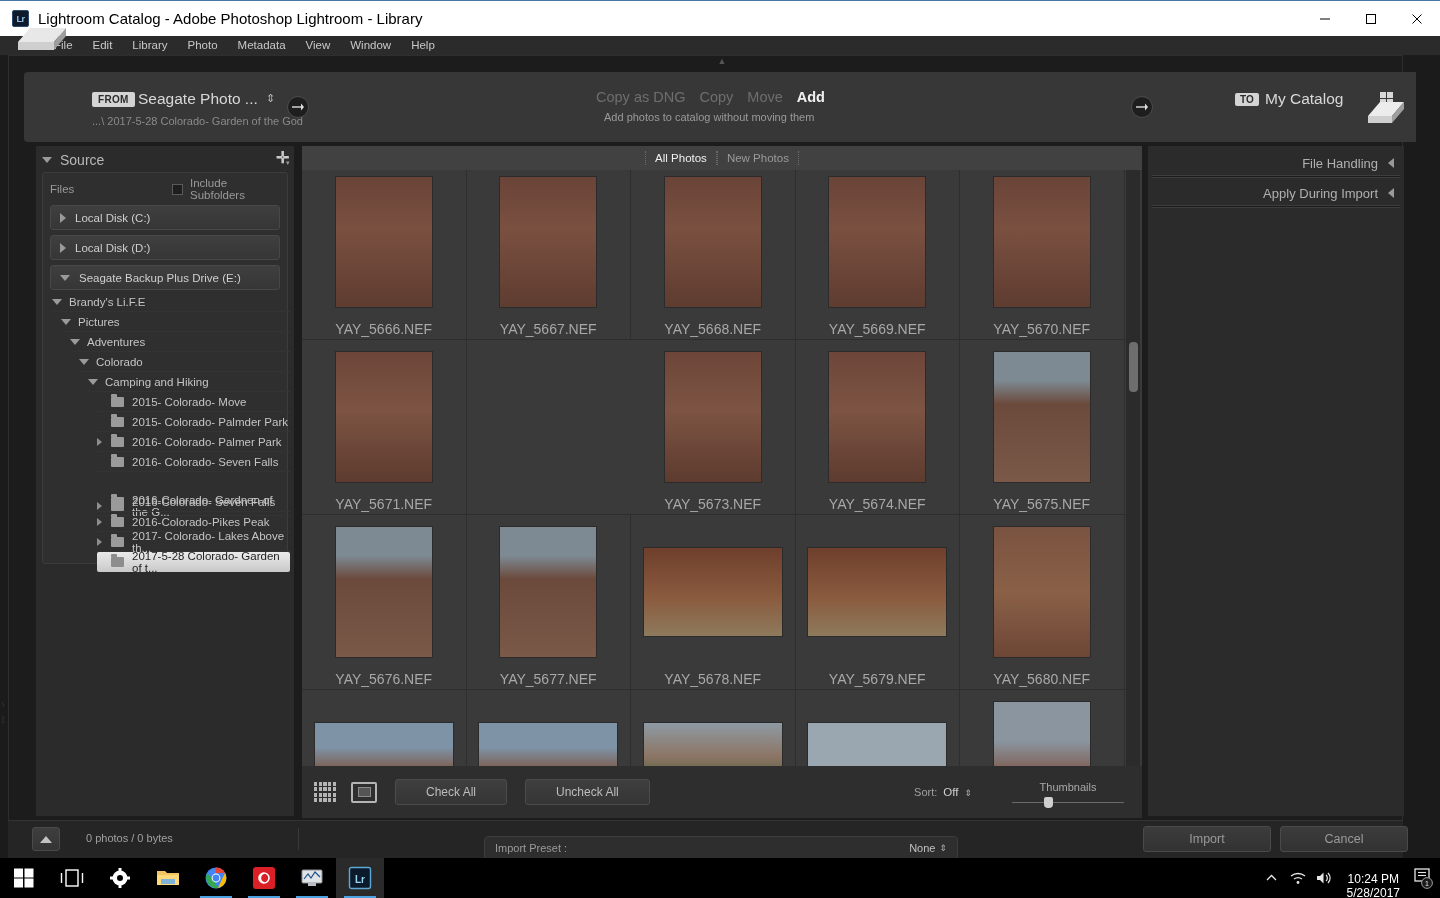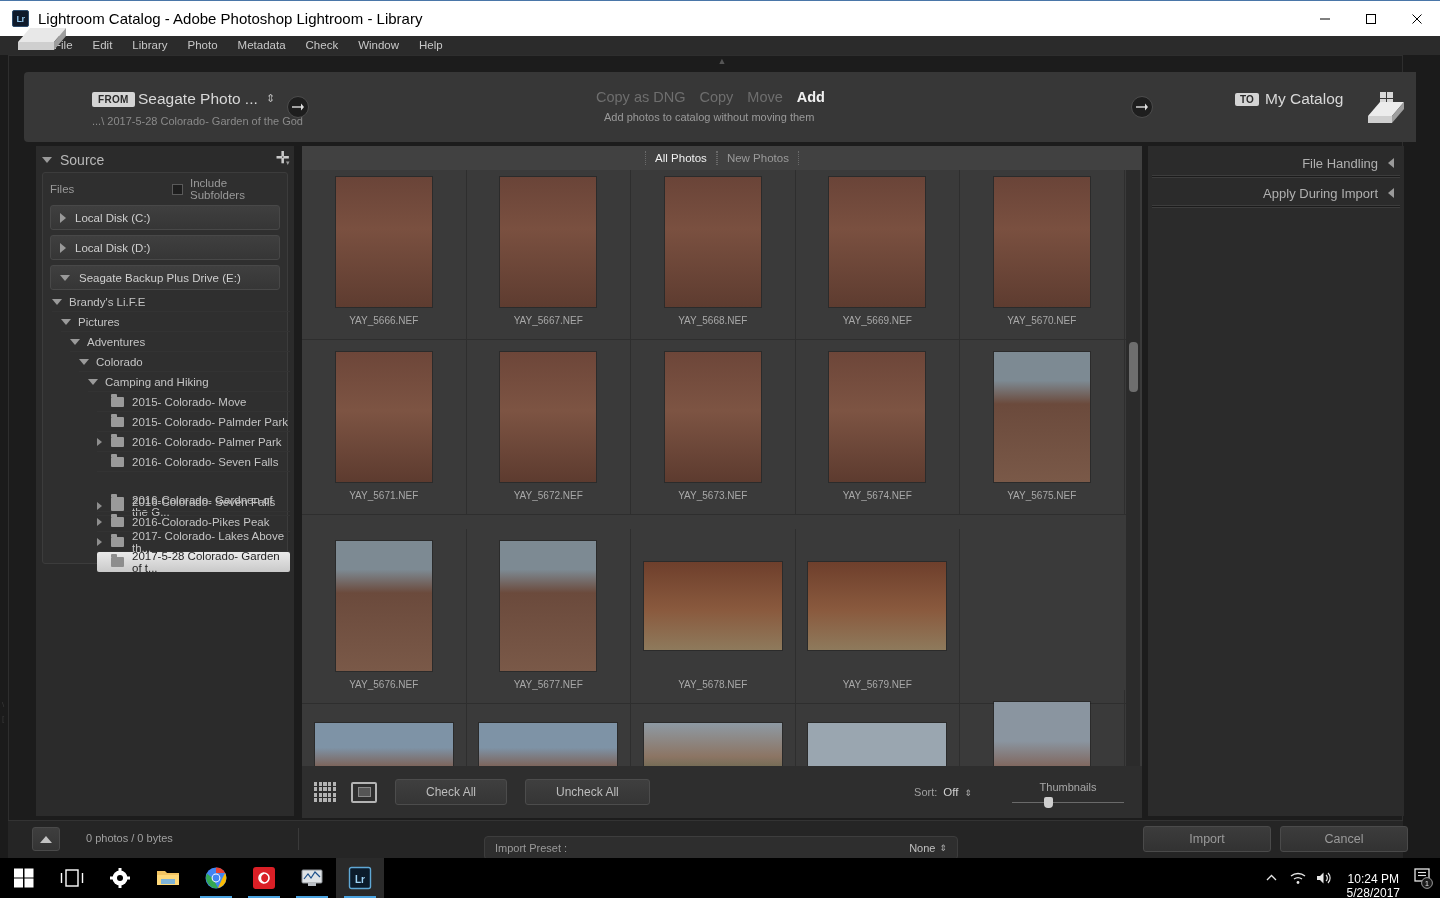--- a/index.html
+++ b/index.html
@@ -202,21 +202,21 @@
     border-right: 1px solid #2e2e2e;
     display: flex; flex-direction: column; align-items: center; justify-content: flex-start;
   }
   .thumb-wrap {
     margin-top: 12px; display: flex; align-items: center; justify-content: center;
     height: 130px;
   }
   .thumb { box-shadow: 0 0 0 1px rgba(0,0,0,.25); }
   .thumb.portrait { width: 96px; height: 130px; }
   .thumb.landscape { width: 138px; height: 88px; }
-  .cap { font-size: 10px; color: #a8a8a8; margin-top: 8px; }
+  .cap { font-size: 14px; color: #a8a8a8; margin-top: 14px; }
 
   .scroll-track {
     position: absolute; left: 1126px; top: 170px; width: 14px; height: 596px;
     background: #2b2b2b;
   }
   .scroll-thumb {
     position: absolute; left: 1129px; top: 342px; width: 9px; height: 50px;
     background: #6e6e6e; border-radius: 4px;
   }
 
@@ -351,21 +351,21 @@
     </div>
   </div>
 </div>
 
 <div class="menubar">
   <div class="mi">File</div>
   <div class="mi">Edit</div>
   <div class="mi">Library</div>
   <div class="mi">Photo</div>
   <div class="mi">Metadata</div>
-  <div class="mi">Check</div>
+  <div class="mi">View</div>
   <div class="mi">Window</div>
   <div class="mi">Help</div>
 </div>
 
 <div class="page-bg"></div>
 <div class="outer-frame"></div>
 <div class="top-nub">▲</div>
 
 <div class="stray" style="top:700px">\</div>
 <div class="stray" style="top:714px">[</div>
@@ -561,69 +561,69 @@
           <div class="cap">YAY_5670.NEF</div>
         </div>
       </div>
       <div class="grid-row" style="top: 170px;">
         <div class="cell" style="left: 0px;">
           <div class="thumb-wrap">
             <div class="thumb portrait" style="background: linear-gradient(rgb(109, 70, 57) 0%, rgb(125, 84, 67) 45%, rgb(93, 59, 47) 100%);"></div>
           </div>
           <div class="cap">YAY_5671.NEF</div>
         </div>
+        <div class="cell" style="left: 329px;">
+          <div class="thumb-wrap">
+            <div class="thumb portrait" style="background: linear-gradient(rgb(109, 70, 57) 0%, rgb(125, 84, 67) 45%, rgb(93, 59, 47) 100%);"></div>
+          </div>
+          <div class="cap">YAY_5673.NEF</div>
+        </div>
+        <div class="cell" style="left: 493.5px;">
+          <div class="thumb-wrap">
+            <div class="thumb portrait" style="background: linear-gradient(rgb(109, 70, 57) 0%, rgb(125, 84, 67) 45%, rgb(93, 59, 47) 100%);"></div>
+          </div>
+          <div class="cap">YAY_5674.NEF</div>
+        </div>
+        <div class="cell" style="left: 658px;">
+          <div class="thumb-wrap">
+            <div class="thumb portrait" style="background: linear-gradient(rgb(125, 138, 147) 0%, rgb(125, 138, 147) 22%, rgb(107, 74, 60) 40%, rgb(122, 89, 72) 100%);"></div>
+          </div>
+          <div class="cap">YAY_5675.NEF</div>
+        </div>
+      </div>
+      <div class="grid-row" style="top: 345px;">
+        <div class="cell" style="left: 0px;">
+          <div class="thumb-wrap">
+            <div class="thumb portrait" style="background: linear-gradient(rgb(125, 138, 147) 0%, rgb(125, 138, 147) 22%, rgb(107, 74, 60) 40%, rgb(122, 89, 72) 100%);"></div>
+          </div>
+          <div class="cap">YAY_5676.NEF</div>
+        </div>
         <div class="cell" style="left: 164.5px;">
           <div class="thumb-wrap">
-            <div class="thumb portrait" style="background: linear-gradient(rgb(109, 70, 57) 0%, rgb(125, 84, 67) 45%, rgb(93, 59, 47) 100%);"></div>
-          </div>
-          <div class="cap">YAY_5672.NEF</div>
+            <div class="thumb portrait" style="background: linear-gradient(rgb(125, 138, 147) 0%, rgb(125, 138, 147) 22%, rgb(107, 74, 60) 40%, rgb(122, 89, 72) 100%);"></div>
+          </div>
+          <div class="cap">YAY_5677.NEF</div>
         </div>
         <div class="cell" style="left: 329px;">
           <div class="thumb-wrap">
-            <div class="thumb portrait" style="background: linear-gradient(rgb(109, 70, 57) 0%, rgb(125, 84, 67) 45%, rgb(93, 59, 47) 100%);"></div>
-          </div>
-          <div class="cap">YAY_5673.NEF</div>
+            <div class="thumb landscape" style="background: linear-gradient(rgb(110, 63, 44) 0%, rgb(138, 90, 62) 55%, rgb(142, 122, 92) 100%);"></div>
+          </div>
+          <div class="cap">YAY_5678.NEF</div>
         </div>
         <div class="cell" style="left: 493.5px;">
           <div class="thumb-wrap">
-            <div class="thumb portrait" style="background: linear-gradient(rgb(109, 70, 57) 0%, rgb(125, 84, 67) 45%, rgb(93, 59, 47) 100%);"></div>
-          </div>
-          <div class="cap">YAY_5674.NEF</div>
+            <div class="thumb landscape" style="background: linear-gradient(rgb(110, 63, 44) 0%, rgb(138, 90, 62) 55%, rgb(142, 122, 92) 100%);"></div>
+          </div>
+          <div class="cap">YAY_5679.NEF</div>
         </div>
         <div class="cell" style="left: 658px;">
           <div class="thumb-wrap">
-            <div class="thumb portrait" style="background: linear-gradient(rgb(125, 138, 147) 0%, rgb(125, 138, 147) 22%, rgb(107, 74, 60) 40%, rgb(122, 89, 72) 100%);"></div>
-          </div>
-          <div class="cap">YAY_5675.NEF</div>
-        </div>
-      </div>
-      <div class="grid-row" style="top: 359px;">
-        <div class="cell" style="left: 0px;">
-          <div class="thumb-wrap">
-            <div class="thumb portrait" style="background: linear-gradient(rgb(125, 138, 147) 0%, rgb(125, 138, 147) 22%, rgb(107, 74, 60) 40%, rgb(122, 89, 72) 100%);"></div>
-          </div>
-          <div class="cap">YAY_5676.NEF</div>
-        </div>
-        <div class="cell" style="left: 164.5px;">
-          <div class="thumb-wrap">
-            <div class="thumb portrait" style="background: linear-gradient(rgb(125, 138, 147) 0%, rgb(125, 138, 147) 22%, rgb(107, 74, 60) 40%, rgb(122, 89, 72) 100%);"></div>
-          </div>
-          <div class="cap">YAY_5677.NEF</div>
-        </div>
-        <div class="cell" style="left: 329px;">
-          <div class="thumb-wrap">
-            <div class="thumb landscape" style="background: linear-gradient(rgb(110, 63, 44) 0%, rgb(138, 90, 62) 55%, rgb(142, 122, 92) 100%);"></div>
-          </div>
-          <div class="cap">YAY_5678.NEF</div>
-        </div>
-        <div class="cell" style="left: 493.5px;">
-          <div class="thumb-wrap">
-            <div class="thumb landscape" style="background: linear-gradient(rgb(110, 63, 44) 0%, rgb(138, 90, 62) 55%, rgb(142, 122, 92) 100%);"></div>
-          </div>
-          <div class="cap">YAY_5679.NEF</div>
+            <div class="thumb portrait" style="background: linear-gradient(rgb(122, 83, 64) 0%, rgb(138, 96, 71) 50%, rgb(109, 70, 53) 100%);"></div>
+          </div>
+          <div class="cap">YAY_5680.NEF</div>
         </div>
       </div>
       <div class="grid-row" style="top: 520px;">
         <div class="cell" style="left: 0px;">
           <div class="thumb-wrap">
             <div class="thumb landscape" style="background: linear-gradient(rgb(126, 147, 166) 0%, rgb(126, 147, 166) 28%, rgb(124, 87, 70) 55%, rgb(75, 69, 54) 100%);"></div>
           </div>
         </div>
         <div class="cell" style="left: 164.5px;">
           <div class="thumb-wrap">

